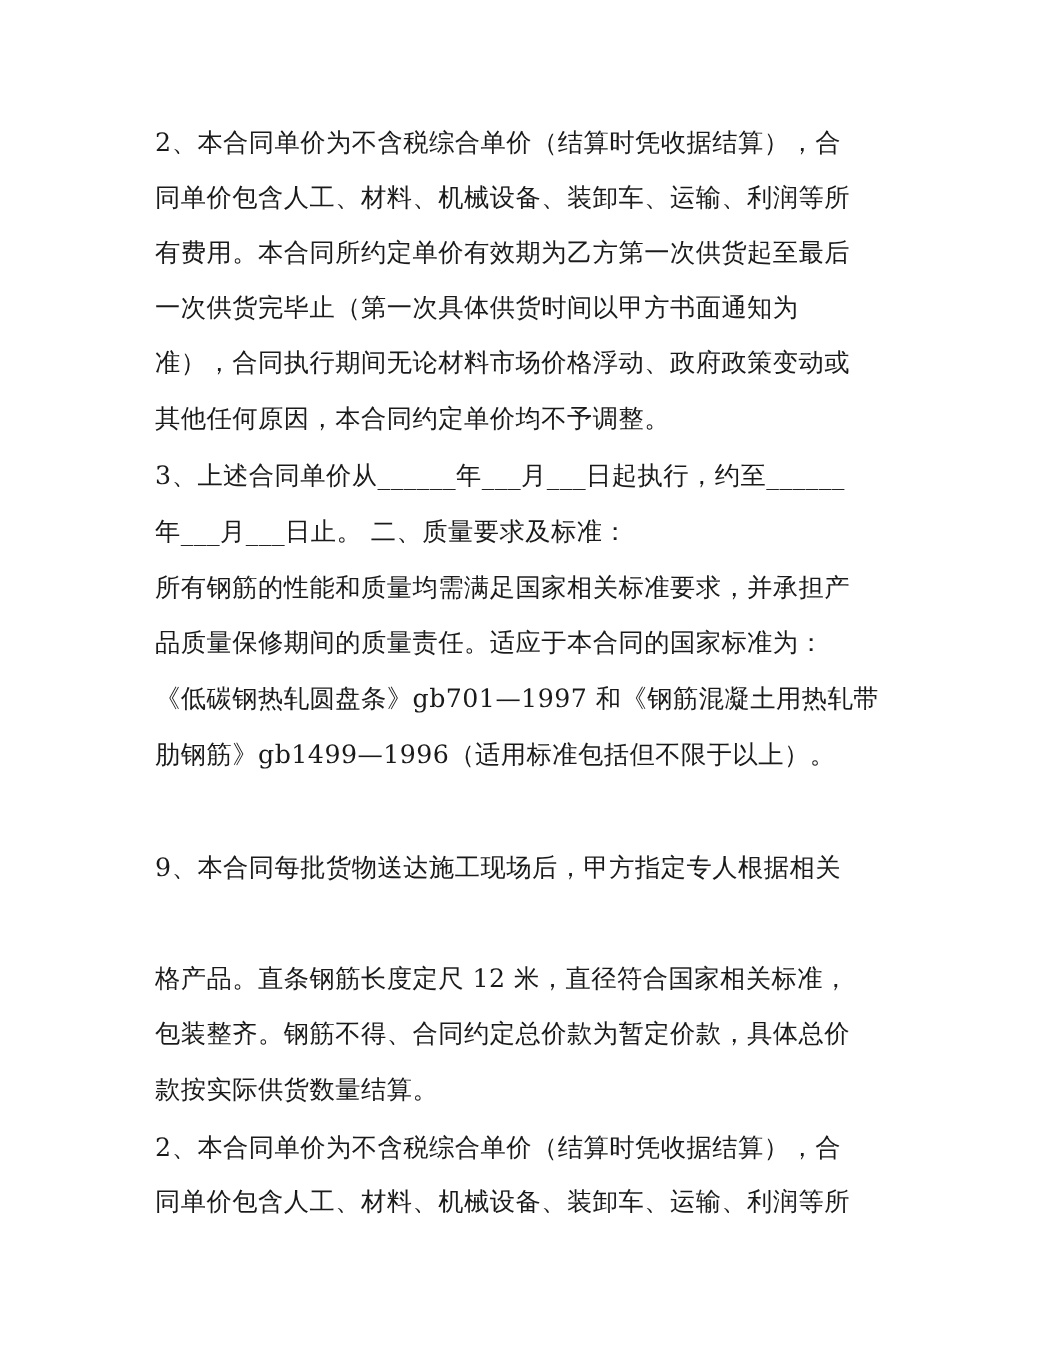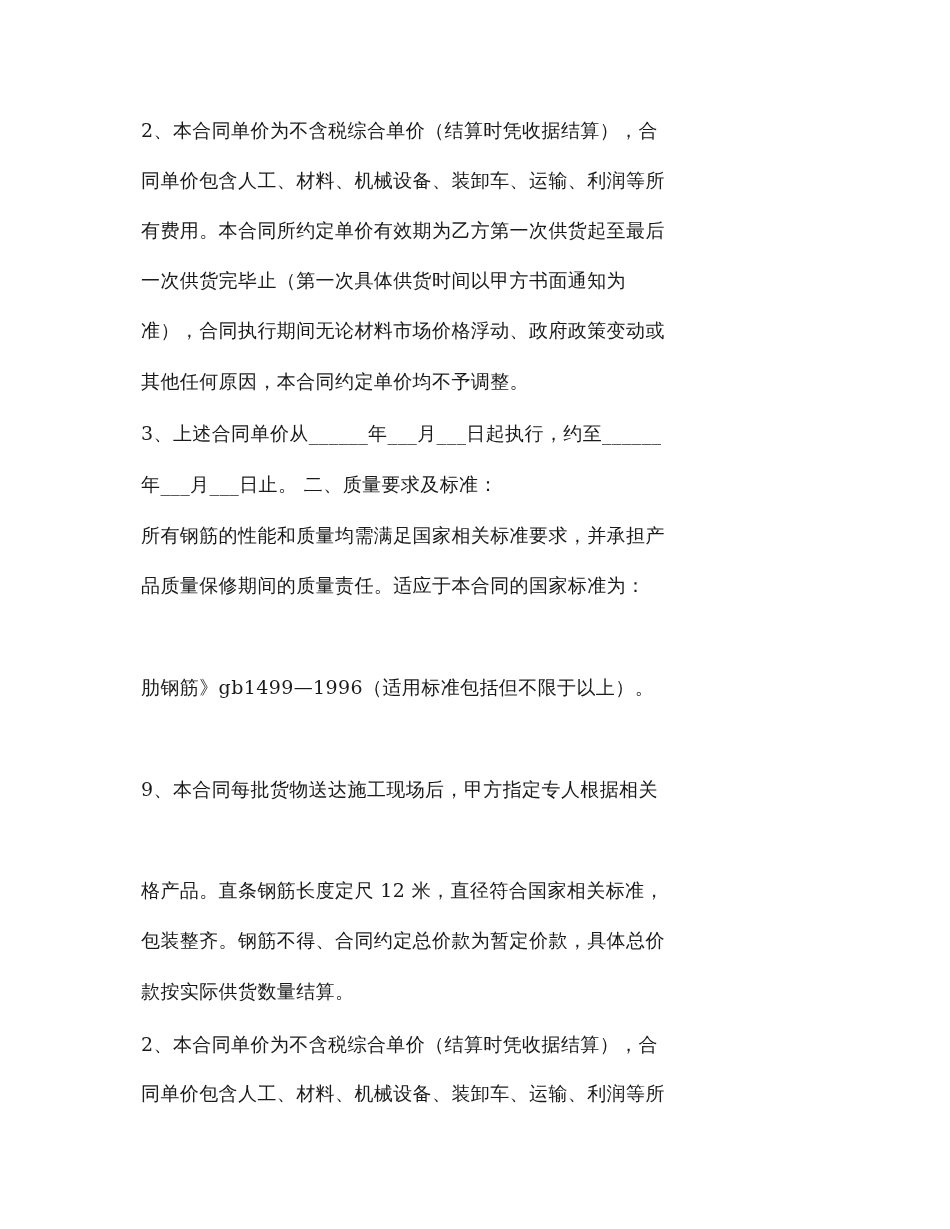--- a/index.html
+++ b/index.html
@@ -20,40 +20,41 @@
       left: 0;
       top: 0;
       width: 950px;
       height: 1229px;
       background: #ffffff;
     }
     .line {
       position: absolute;
       left: 141px;
       width: 680px;
-      font-size: 19px;
+      font-size: 23px;
       line-height: 30px;
       white-space: nowrap;
       letter-spacing: 0.4px;
     }
   </style>
 </head>
 <body>
 
 <div class="page">
   <div class="line" style="top:115px">2、本合同单价为不含税综合单价（结算时凭收据结算），合</div>
   <div class="line" style="top:165px">同单价包含人工、材料、机械设备、装卸车、运输、利润等所</div>
   <div class="line" style="top:265px">一次供货完毕止（第一次具体供货时间以甲方书面通知为</div>
   <div class="line" style="top:215px">有费用。本合同所约定单价有效期为乙方第一次供货起至最后</div>
   <div class="line" style="top:315px">准），合同执行期间无论材料市场价格浮动、政府政策变动或</div>
   <div class="line" style="top:366px">其他任何原因，本合同约定单价均不予调整。</div>
   <div class="line" style="top:418px">3、上述合同单价从______年___月___日起执行，约至______</div>
   <div class="line" style="top:469px">年___月___日止。 二、质量要求及标准：</div>
   <div class="line" style="top:520px">所有钢筋的性能和质量均需满足国家相关标准要求，并承担产</div>
   <div class="line" style="top:570px">品质量保修期间的质量责任。适应于本合同的国家标准为：</div>
+  <div class="line" style="top:621px">《低碳钢热轧圆盘条》gb701—1997 和《钢筋混凝土用热轧带</div>
   <div class="line" style="top:672px">肋钢筋》gb1499—1996（适用标准包括但不限于以上）。</div>
   <div class="line" style="top:774px">9、本合同每批货物送达施工现场后，甲方指定专人根据相关</div>
   <div class="line" style="top:875px">格产品。直条钢筋长度定尺 12 米，直径符合国家相关标准，</div>
   <div class="line" style="top:925px">包装整齐。钢筋不得、合同约定总价款为暂定价款，具体总价</div>
   <div class="line" style="top:976px">款按实际供货数量结算。</div>
   <div class="line" style="top:1029px">2、本合同单价为不含税综合单价（结算时凭收据结算），合</div>
   <div class="line" style="top:1078px">同单价包含人工、材料、机械设备、装卸车、运输、利润等所</div>
 </div>
 
 </body></html>

